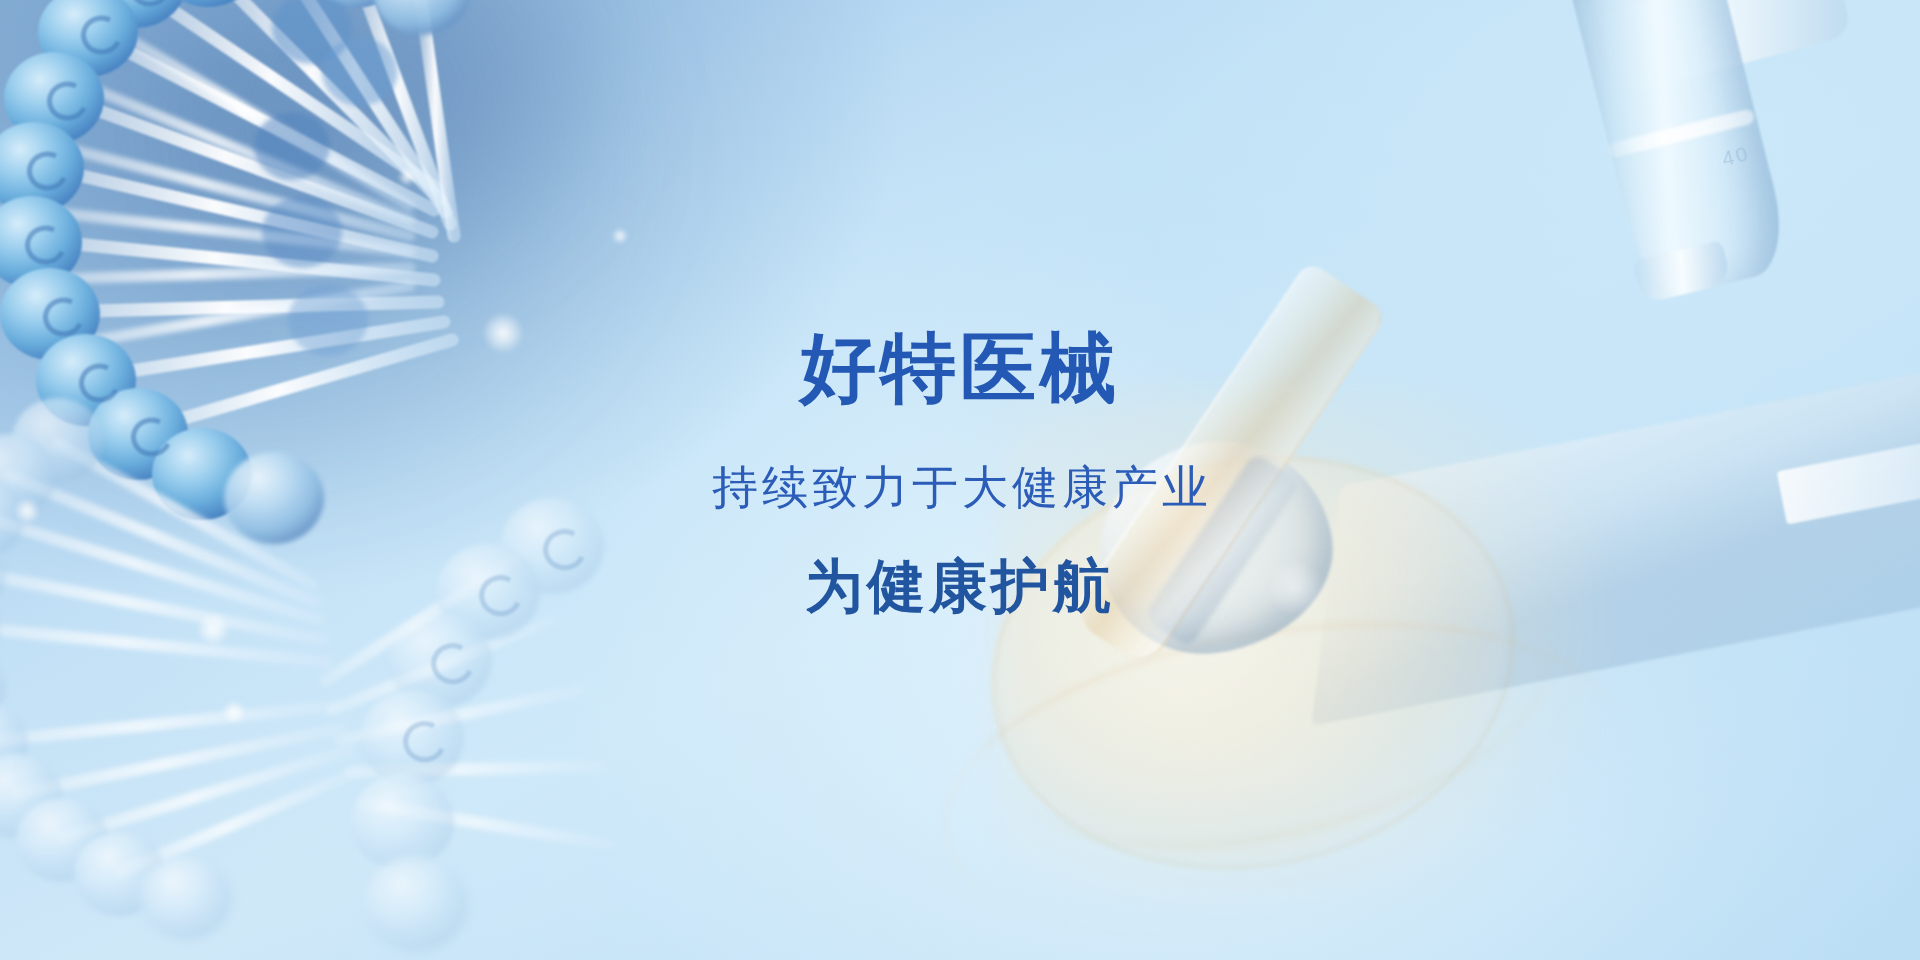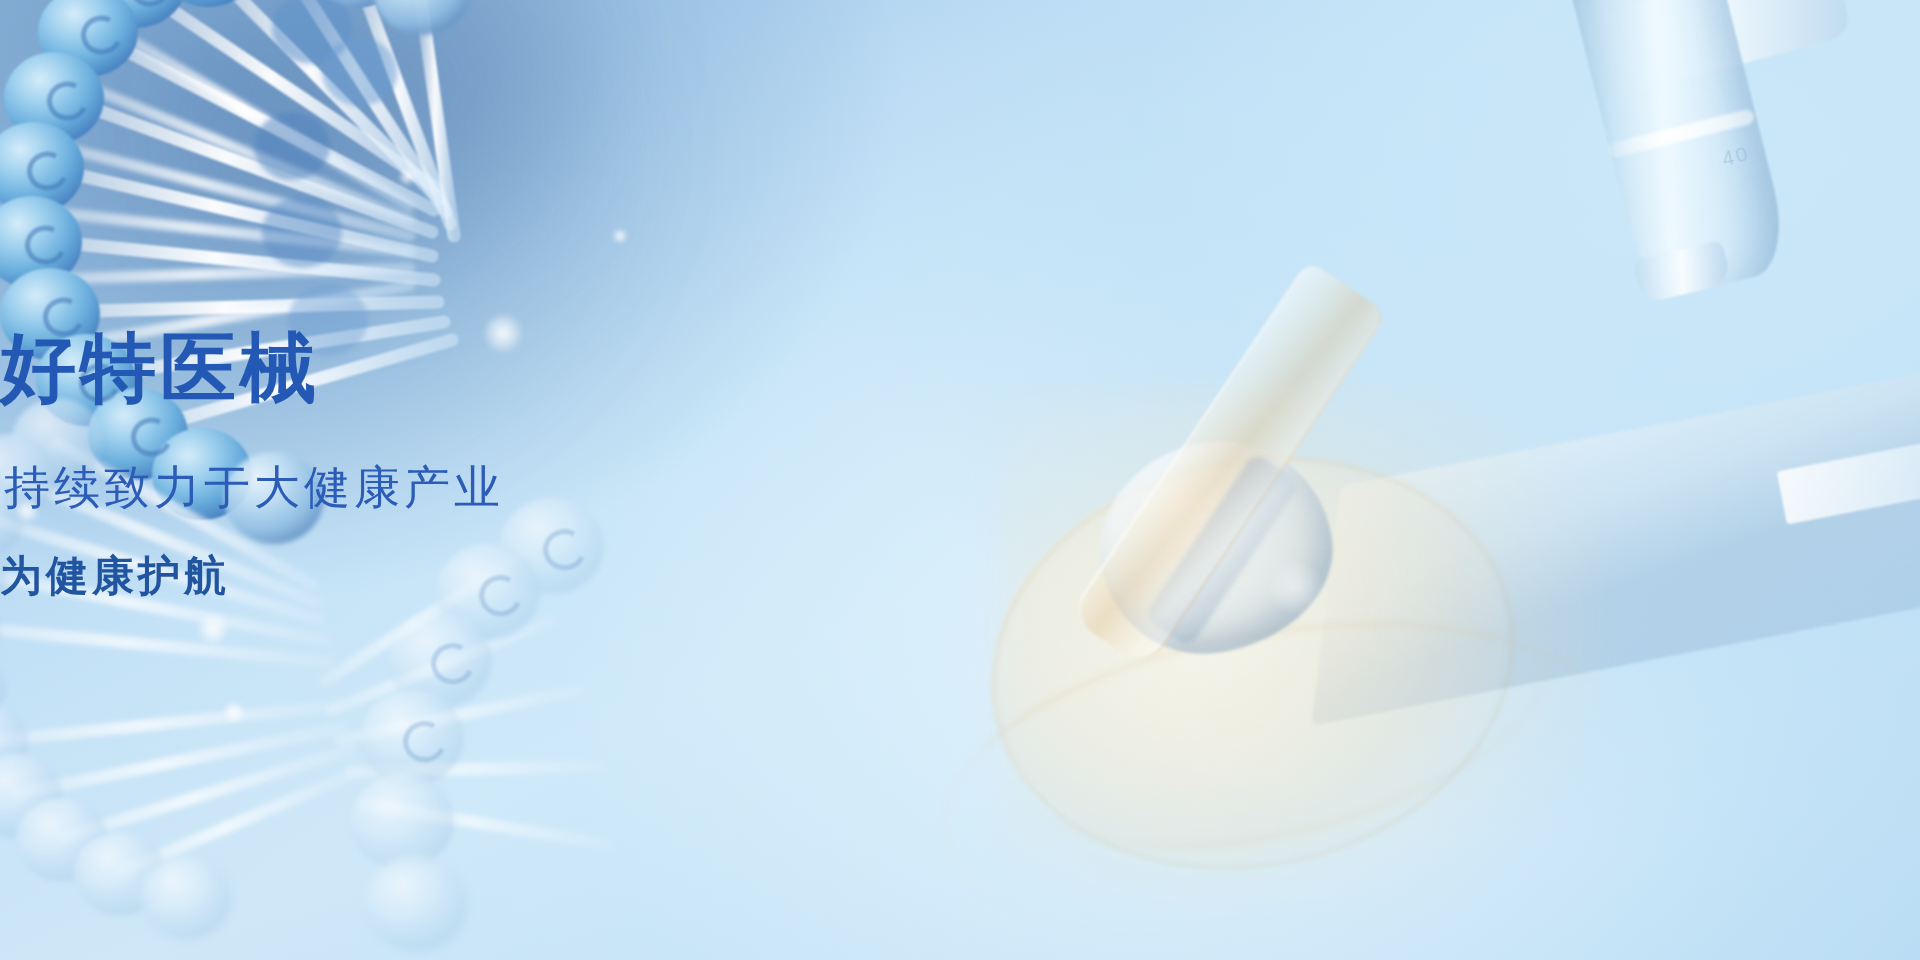--- a/index.html
+++ b/index.html
@@ -246,21 +246,21 @@
     border-radius: 50%;
     background: radial-gradient(closest-side, rgba(255,255,255,0.9) 0%, rgba(255,255,255,0.45) 55%, rgba(255,255,255,0) 100%);
     filter: blur(2px);
   }
 
   
   .headline {
     position: absolute;
     left: 0; right: 0;
     top: 330px;
-    text-align: left;
+    text-align: center;
     z-index: 20;
   }
   .title-main {
     font-size: 76px;
     font-weight: 700;
     line-height: 1;
     letter-spacing: 4px;
     color: #2359b4;
     margin: 0;
     font-family: "Liberation Sans", "DejaVu Sans", sans-serif;
@@ -268,27 +268,27 @@
   .title-sub {
     font-size: 46px;
     font-weight: 400;
     line-height: 1;
     letter-spacing: 4px;
     color: #2a5cb8;
     margin: 58px 0 0 4px;
     font-family: "Liberation Sans", "DejaVu Sans", sans-serif;
   }
   .title-tag {
-    font-size: 42px;
+    font-size: 58px;
     font-weight: 700;
     line-height: 1;
     letter-spacing: 4px;
     color: #22559f;
     margin: 48px 0 0 0;
-    font-family: Liberation Mono, monospace;
+    font-family: Liberation Serif, serif;
   }
 </style>
 </head>
 <body>
 
 <div class="banner">
 
   <div class="bg-base"></div>
   <div class="bg-haze-tl"></div>
   <div class="bg-haze-tl2"></div>

